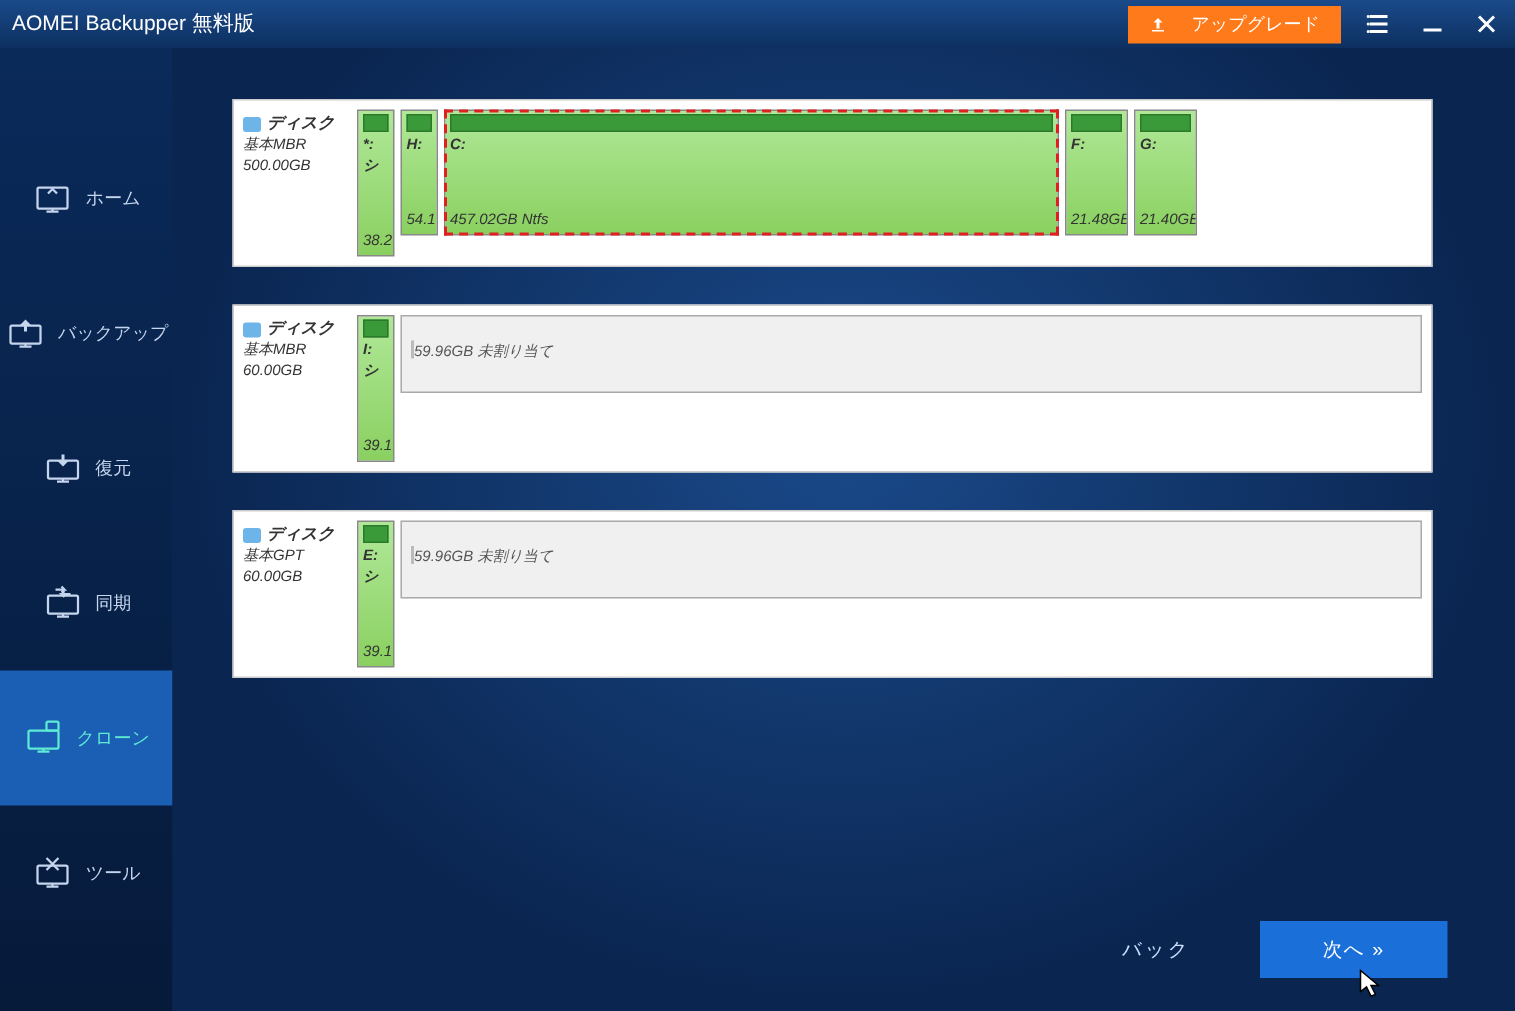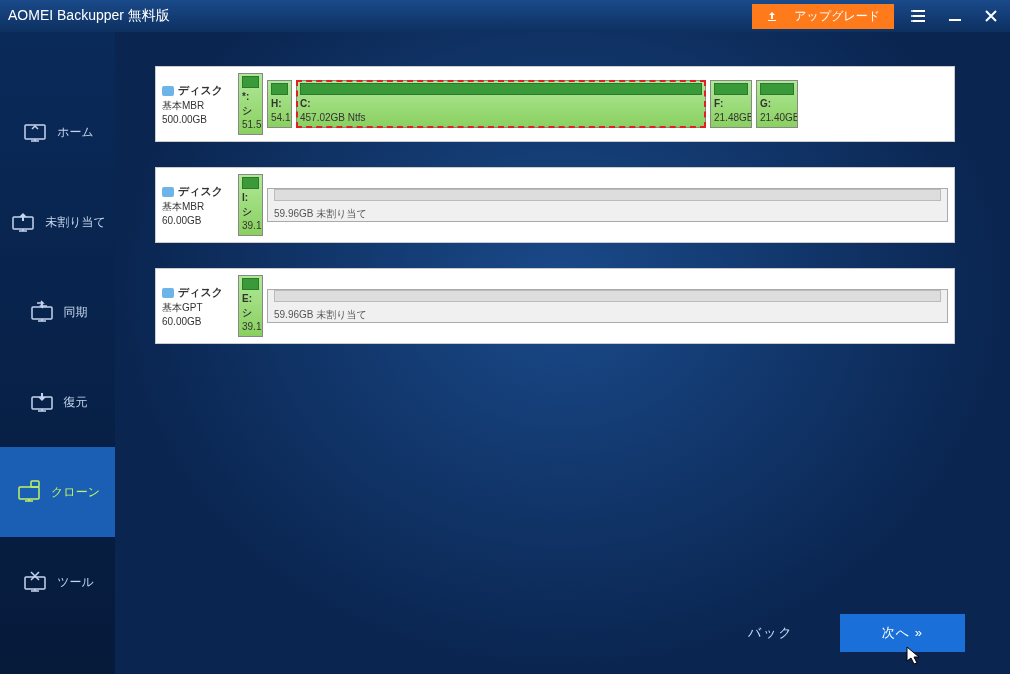--- a/index.html
+++ b/index.html
@@ -9,44 +9,44 @@
 .titlebar-title { font-size: 14px; flex: 0 0 auto; }
 .titlebar-spacer { flex: 1; }
 .upgrade-btn { background: #ff7a1a; color: #fff; font-size: 12px; padding: 4px 14px; border: none; cursor: pointer; display: flex; align-items: center; gap: 16px; }
 .title-icon { width: 22px; height: 22px; display: flex; align-items: center; justify-content: center; color: #fff; margin-left: 14px; cursor: pointer; }
 .title-icon svg { width: 16px; height: 16px; }
 .close-btn svg { width: 14px; height: 14px; }
 
 .app-body { display: flex; height: calc(674px - 32px); }
 .sidebar { width: 115px; background: linear-gradient(to bottom, #0a2a5a, #061a3a); display: flex; flex-direction: column; padding-top: 55px; }
 .nav-item { display: flex; flex-direction: row; align-items: center; justify-content: center; color: #c5d5ee; font-size: 12px; height: 90px; cursor: pointer; gap: 8px; }
-.nav-item.active { background: #1a5fb4; color: #bef264; }
+.nav-item.active { background: #1a5fb4; color: #5eead4; }
 .nav-icon { width: 28px; height: 28px; display: flex; align-items: center; justify-content: center; }
 .nav-icon svg { width: 26px; height: 26px; stroke: currentColor; fill: none; stroke-width: 1.5; }
 
 .main { flex: 1; background: radial-gradient(ellipse at 50% 40%, #1a4a8a 0%, #0a2550 70%); position: relative; padding: 34px 55px 0 40px; }
 .header { display: flex; align-items: flex-start; gap: 20px; margin-bottom: 36px; }
 .header-icon { width: 60px; height: 48px; border: 2px solid #8ab0e0; border-radius: 2px; position: relative; display: flex; align-items: center; justify-content: center; }
 .header-icon::after { content: ""; position: absolute; bottom: -10px; left: 50%; transform: translateX(-50%); width: 22px; height: 5px; background: #8ab0e0; border-radius: 2px; }
 .header-icon-inner { width: 20px; height: 20px; border: 2px solid #8ab0e0; transform: rotate(45deg); }
 .header-text h1 { color: #e0eeff; font-size: 18px; font-weight: 400; letter-spacing: 3px; margin-bottom: 8px; }
 .header-text p { color: #8ab0e0; font-size: 11px; letter-spacing: 2px; }
 
-.disk-panel { background: #fff; border: 1px solid #ccc; padding: 6px; display: flex; gap: 4px; margin-bottom: 25px; min-height: 72px; align-items: center; }
+.disk-panel { background: #fff; border: 1px solid #ccc; padding: 6px; display: flex; gap: 4px; margin-bottom: 25px; min-height: 72px; align-items: flex-start; font-style: italic; }
 .disk-info { width: 72px; flex: 0 0 72px; font-size: 10px; color: #333; line-height: 1.4; padding-top: 2px; }
 .disk-info-label { display: flex; align-items: center; gap: 4px; font-weight: bold; font-size: 11px; }
 .disk-dot { width: 12px; height: 10px; background: #6db4e8; border-radius: 2px; display: inline-block; }
 .partition { border: 1px solid #888; background: #f4f4f4; font-size: 10px; color: #333; padding: 2px 3px; line-height: 1.4; position: relative; overflow: hidden; }
 .partition.green { background: linear-gradient(to bottom, #b0e898, #8ad060); }
 .partition.selected { outline: 2px dashed #e02020; outline-offset: -2px; }
 .partition-bar { height: 12px; background: #3a9a3a; border: 1px solid #2a7a2a; margin-bottom: 2px; position: relative; }
 .partition-label { font-weight: bold; font-size: 10px; }
-.partition-size { font-size: 10px; }
-
-.unalloc { flex: 1; border: 1px solid #aaa; background: #f0f0f0; font-size: 10px; color: #555; padding: 0 6px; display: flex; flex-direction: column; }
+.partition-size { font-size: 10px; margin-top: 36px; }
+
+.unalloc { flex: 1; border: 1px solid #aaa; background: #f0f0f0; font-size: 10px; color: #555; padding: 16px 6px; display: flex; flex-direction: row; }
 .unalloc-bar { height: 12px; background: #ddd; border: 1px solid #bbb; margin-bottom: 6px; }
 
 .footer { position: absolute; bottom: 22px; right: 45px; display: flex; align-items: center; gap: 46px; }
 .back-btn { background: transparent; border: none; color: #cde0ff; font-size: 13px; letter-spacing: 2px; cursor: pointer; }
 .next-btn { background: #1a6fd8; color: #fff; border: none; padding: 10px 42px; font-size: 13px; cursor: pointer; letter-spacing: 1px; }
 
 .cursor { position: absolute; bottom: 8px; right: 88px; width: 16px; height: 20px; pointer-events: none; }
 </style>
 </head>
 <body>
@@ -93,41 +93,41 @@
       <span>ホーム</span>
     </div>
     <div class="nav-item">
       <span class="nav-icon">
           <svg viewBox="0 0 26 26">
             <rect x="3" y="8" width="20" height="12" rx="1"></rect>
             <path d="M9 22h8M13 20v2"></path>
             <path d="M13 4l4 4h-3v4h-2v-4H9z" fill="currentColor" stroke="none"></path>
           </svg>
         </span>
-      <span>未割り当て</span>
+      <span>バックアップ</span>
+    </div>
+    <div class="nav-item">
+      <span class="nav-icon">
+          <svg viewBox="0 0 26 26">
+            <rect x="3" y="8" width="20" height="12" rx="1"></rect>
+            <path d="M9 22h8M13 20v2"></path>
+            <path d="M13 12l-4-4h3V4h2v4h3z" fill="currentColor" stroke="none"></path>
+          </svg>
+        </span>
+      <span>復元</span>
     </div>
     <div class="nav-item">
       <span class="nav-icon">
           <svg viewBox="0 0 26 26">
             <rect x="3" y="8" width="20" height="12" rx="1"></rect>
             <path d="M9 22h8M13 20v2"></path>
             <path d="M8 4h6l-2-2m2 2l-2 2M18 7h-6l2 2m-2-2l2-2"></path>
           </svg>
         </span>
       <span>同期</span>
-    </div>
-    <div class="nav-item">
-      <span class="nav-icon">
-          <svg viewBox="0 0 26 26">
-            <rect x="3" y="8" width="20" height="12" rx="1"></rect>
-            <path d="M9 22h8M13 20v2"></path>
-            <path d="M13 12l-4-4h3V4h2v4h3z" fill="currentColor" stroke="none"></path>
-          </svg>
-        </span>
-      <span>復元</span>
     </div>
     <div class="nav-item active">
       <span class="nav-icon">
           <svg viewBox="0 0 26 26">
             <rect x="3" y="8" width="20" height="12" rx="1"></rect>
             <path d="M9 22h8M13 20v2"></path>
             <rect x="15" y="2" width="8" height="6" rx="1"></rect>
           </svg>
         </span>
       <span>クローン</span>
@@ -152,21 +152,21 @@
             <div class="disk-info-label">
               <span class="disk-dot"></span>
               <span>ディスク</span>
             </div>
             <div>基本MBR</div>
             <div>500.00GB</div>
           </div>
           <div class="partition green" style="width: 25px; flex: 0 0 25px;">
             <div class="partition-bar"></div>
             <div class="partition-label">*: シ</div>
-            <div class="partition-size">51.5</div>
+            <div class="partition-size">38.2</div>
           </div>
           <div class="partition green" style="width: 25px; flex: 0 0 25px;">
             <div class="partition-bar"></div>
             <div class="partition-label">H:</div>
             <div class="partition-size">54.1</div>
           </div>
           <div class="partition green selected" style="width: 410px; flex: 0 0 410px;">
             <div class="partition-bar"></div>
             <div class="partition-label">C:</div>
             <div class="partition-size">457.02GB Ntfs</div>

